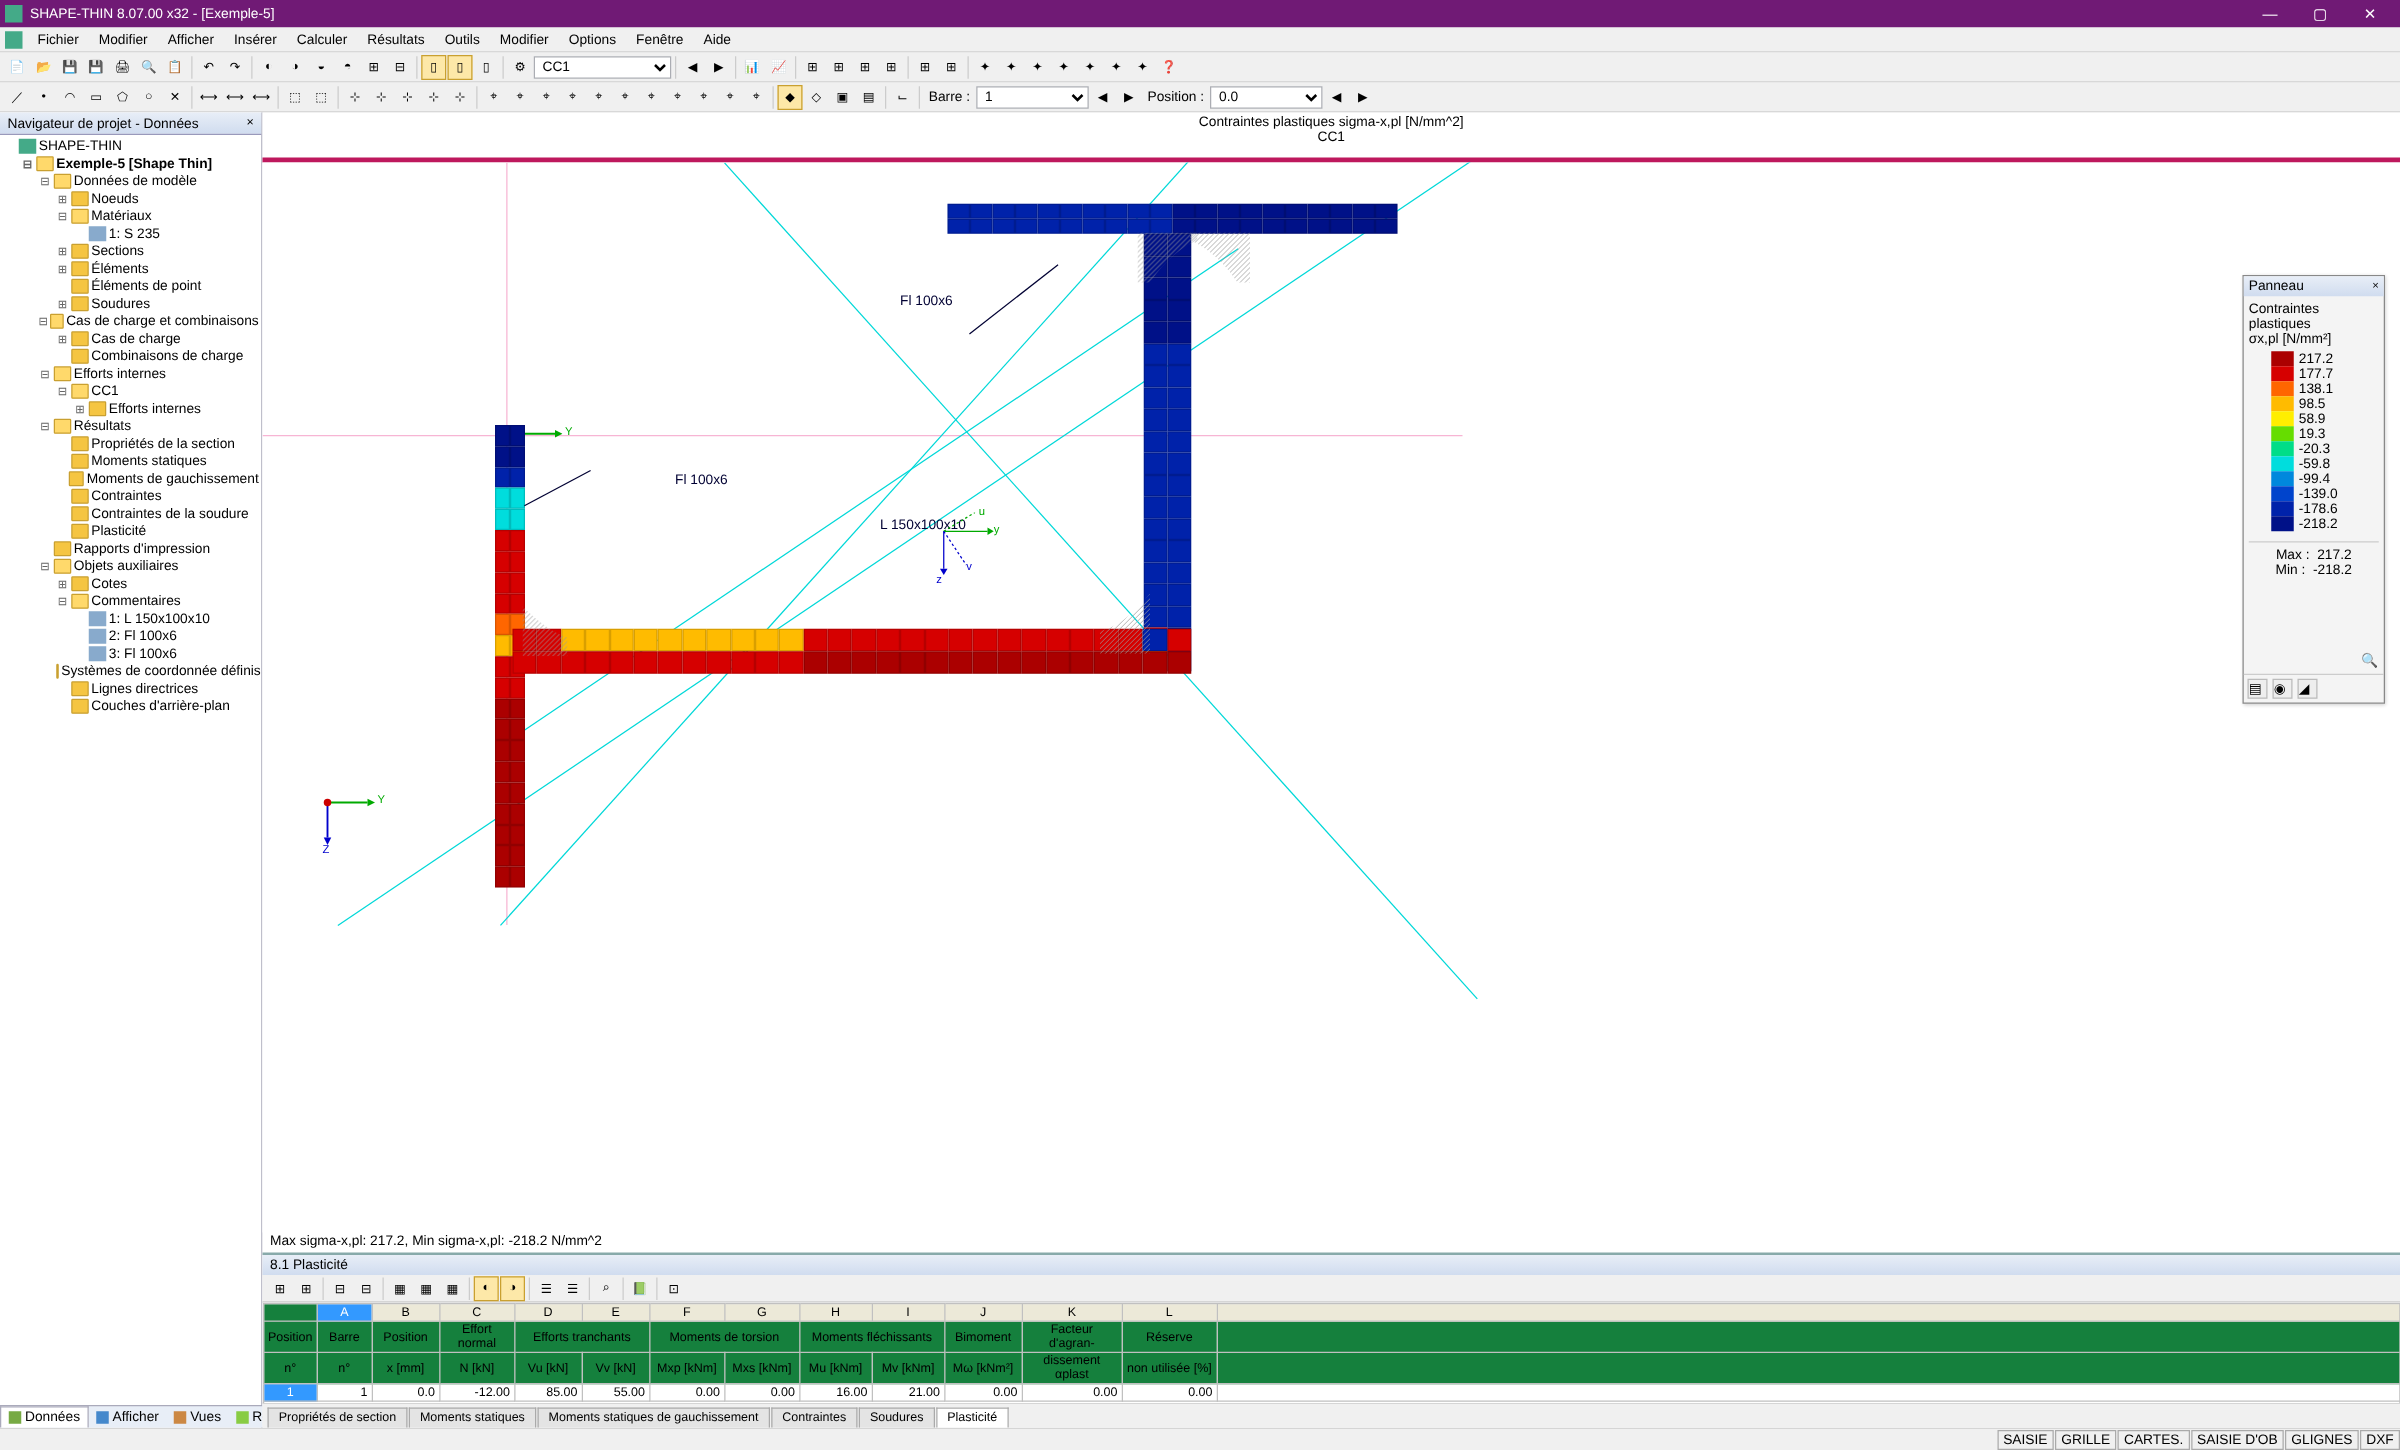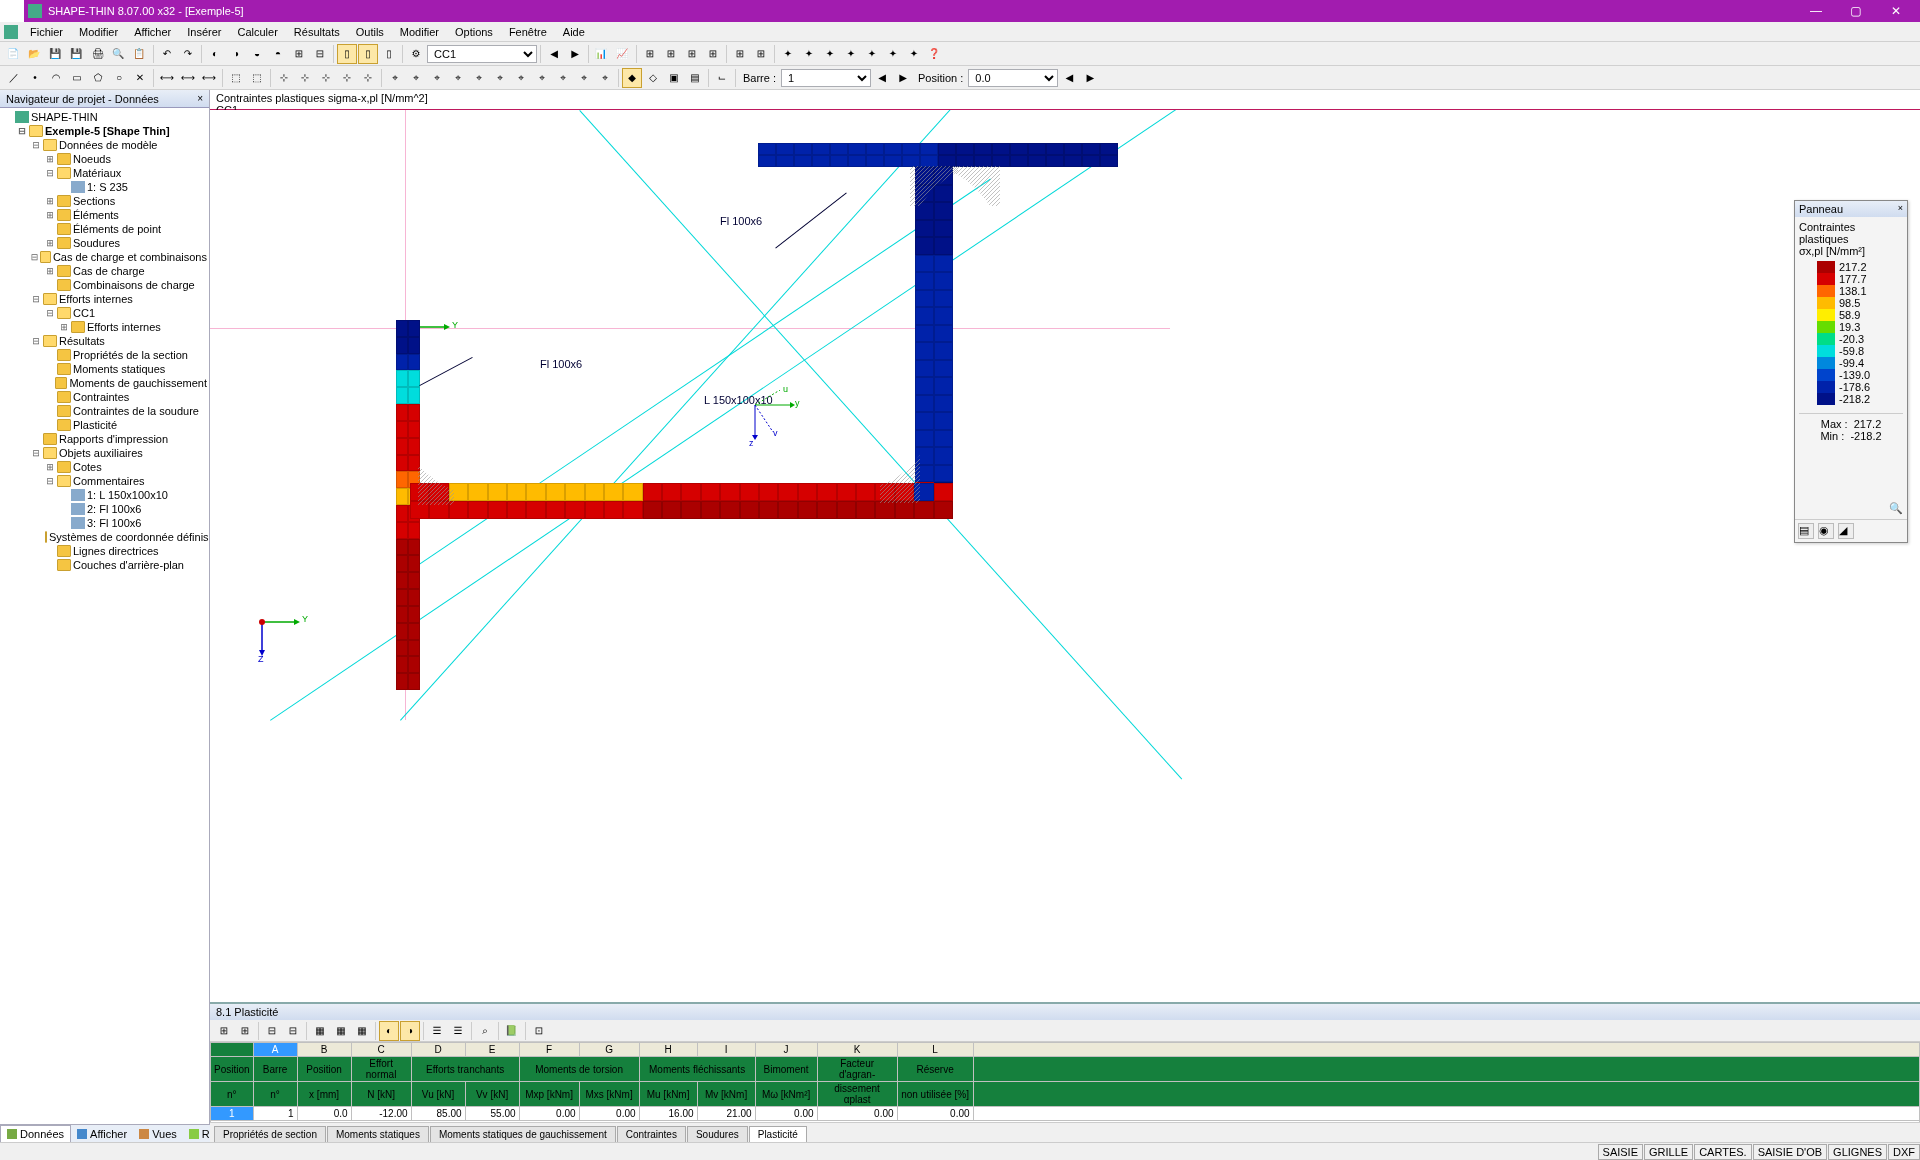--- a/index.html
+++ b/index.html
@@ -1,19 +1,19 @@
 <!DOCTYPE html>
 <html><head>
 <meta charset="utf-8">
 <style>
 * { margin: 0; padding: 0; box-sizing: border-box; font-family: "Segoe UI", Tahoma, sans-serif; font-size: 11px; }
 body { background: #fff; width: 1920px; height: 1160px; overflow: hidden; }
 
 
-.titlebar { background: #a21caf; color: #fff; height: 22px; display: flex; align-items: center; padding: 0 4px; margin-left: 24px; }
+.titlebar { background: #701a75; color: #fff; height: 22px; display: flex; align-items: center; padding: 0 4px; }
 .titlebar .icon { width: 14px; height: 14px; background: #4a8; margin-right: 6px; }
 .titlebar .title { flex: 1; font-size: 11px; }
 .titlebar .winbtns { display: flex; }
 .titlebar .winbtn { width: 40px; height: 22px; display: flex; align-items: center; justify-content: center; color: #fff; font-size: 12px; }
 
 
 .menubar { background: #f0f0f0; height: 20px; display: flex; align-items: center; padding: 0 4px; border-bottom: 1px solid #d0d0d0; }
 .menubar .mi { padding: 2px 8px; font-size: 11px; cursor: default; }
 .menubar .appicon { width: 14px; height: 14px; background: #4a8; margin-right: 4px; }
 
@@ -38,21 +38,21 @@
 .tnode .ticon { width: 14px; height: 12px; margin-right: 2px; display: inline-block; }
 .ticon.folder { background: #f5c542; border: 1px solid #c9a030; border-radius: 1px; }
 .ticon.folderopen { background: #ffd96b; border: 1px solid #c9a030; border-radius: 1px; }
 .ticon.app { background: #4a8; }
 .ticon.item { background: #8ac; }
 .tnode.bold { font-weight: bold; }
 .ind1 { padding-left: 14px; } .ind2 { padding-left: 28px; } .ind3 { padding-left: 42px; } .ind4 { padding-left: 56px; }
 
 
 .canvasarea { flex: 1; display: flex; flex-direction: column; background: #fff; position: relative; }
-.canvasheader { height: 20px; padding: 2px 6px; font-size: 10px; line-height: 12px; border-bottom: 1px solid #be185d; }
+.canvasheader { height: 40px; padding: 2px 6px; font-size: 10px; line-height: 12px; border-bottom: 4px solid #be185d; text-align: center; }
 .canvas { flex: 1; position: relative; background: #fff; overflow: hidden; }
 .canvasfooter { height: 16px; padding: 1px 6px; font-size: 10px; }
 
 
 .shape { position: absolute; }
 .beam { display: grid; }
 .cell { border: 0.5px solid rgba(0,0,0,0.15); }
 
 
 .c1 { background: #ab0000; } 
@@ -769,20 +769,23 @@
         </div>
         <div class="lfoot">
           <div class="lfi">▤</div>
           <div class="lfi">◉</div>
           <div class="lfi">◢</div>
         </div>
       </div>
 
     </div>
 
+    <div class="canvasfooter">
+      <span>Max sigma-x,pl: 217.2, Min sigma-x,pl: -218.2 N/mm^2</span>
+    </div>
 
     <div class="bottom">
       <div class="bhdr">
         <span>8.1 Plasticité</span>
       </div>
       <div class="btoolbar">
         <div class="tb">⊞</div>
         <div class="tb">⊞</div>
         <div class="tsep"></div>
         <div class="tb">⊟</div>

